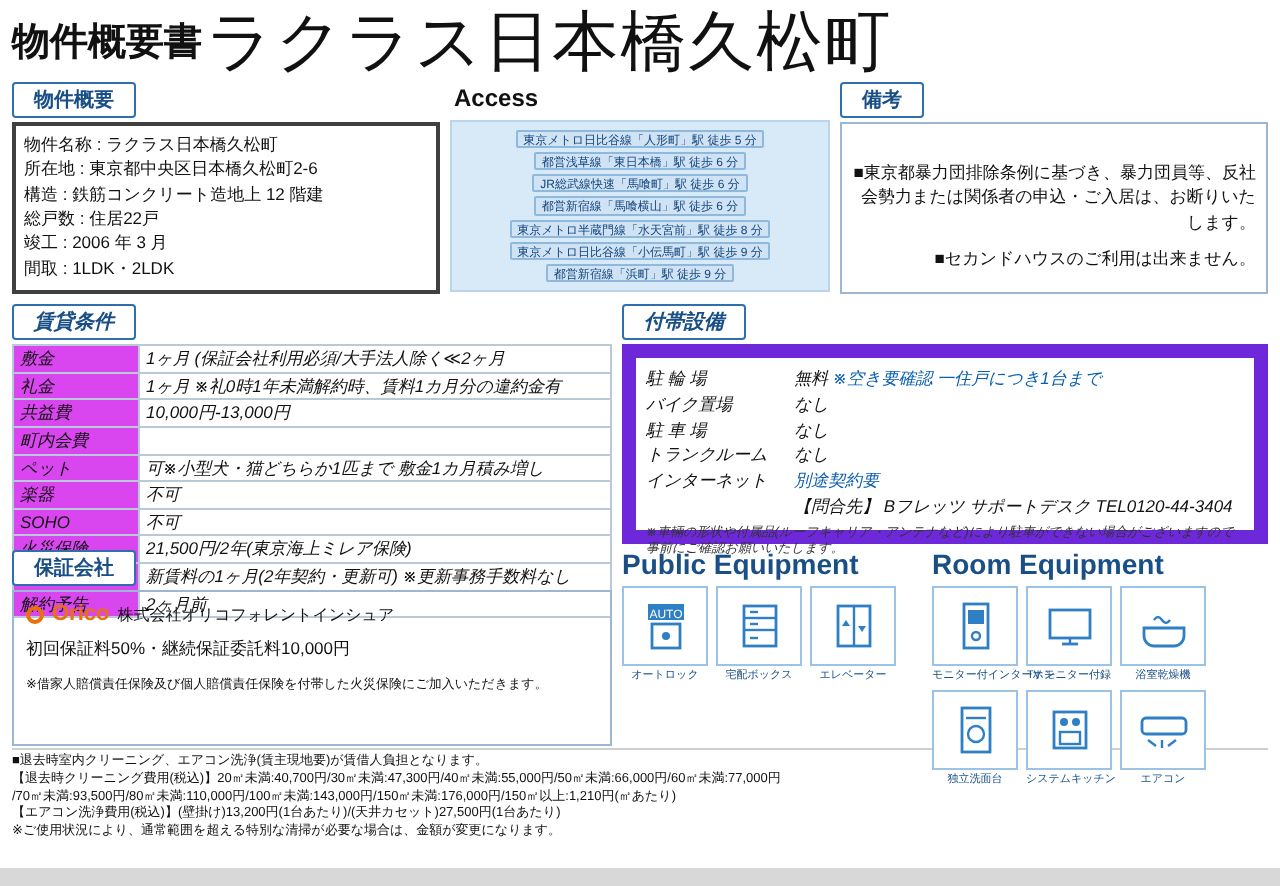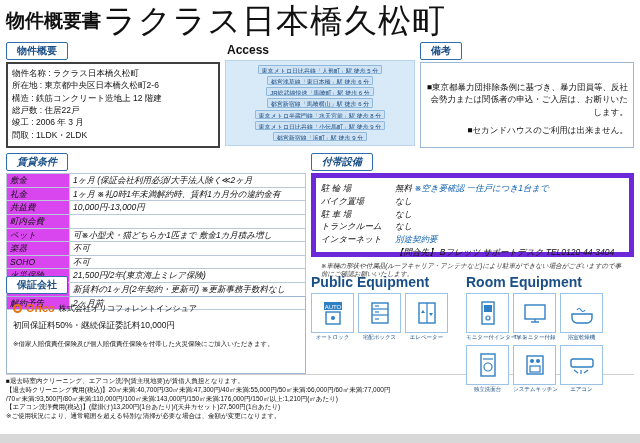--- a/index.html
+++ b/index.html
@@ -32,21 +32,21 @@
   .note-box{margin-top:2px;height:86px;box-sizing:border-box;border:1px solid #9bb7d4;padding:18px 5px;text-align:right;}
   .note-box p{margin:0 0 6px 0;font-size:8.5px;line-height:1.45;}
 
   
   .band2{display:flex;gap:5px;margin-top:3px;height:120px;font-style:italic;}
   .col-rent{width:300px;}
   .col-equip{flex:1;}
   .tbl{width:100%;border-collapse:collapse;margin-top:2px;}
   .tbl td{border:1px solid #b9c9d8;font-size:8.5px;padding:1px 3px;line-height:1.25;vertical-align:middle;}
   .tbl td.k{width:56px;background:#d946ef;white-space:nowrap;}
-  .equip-box{margin-top:2px;border:5px solid #6d28d9;box-sizing:border-box;height:84px;padding:4px 5px;}
+  .equip-box{margin-top:2px;border:7px solid #6d28d9;box-sizing:border-box;height:100px;padding:4px 5px;}
   .equip-row{display:flex;font-size:8.5px;line-height:1.5;}
   .equip-row .k{width:74px;}
   .equip-row .v{flex:1;}
   .tag-blue{color:#0b5fb0;}
   .equip-note{font-size:6.5px;color:#333;line-height:1.3;margin-top:3px;}
 
   
   .band3{display:flex;gap:5px;margin-top:3px;height:96px;}
   .col-guarantee{width:300px;}
   .col-public{width:150px;}

